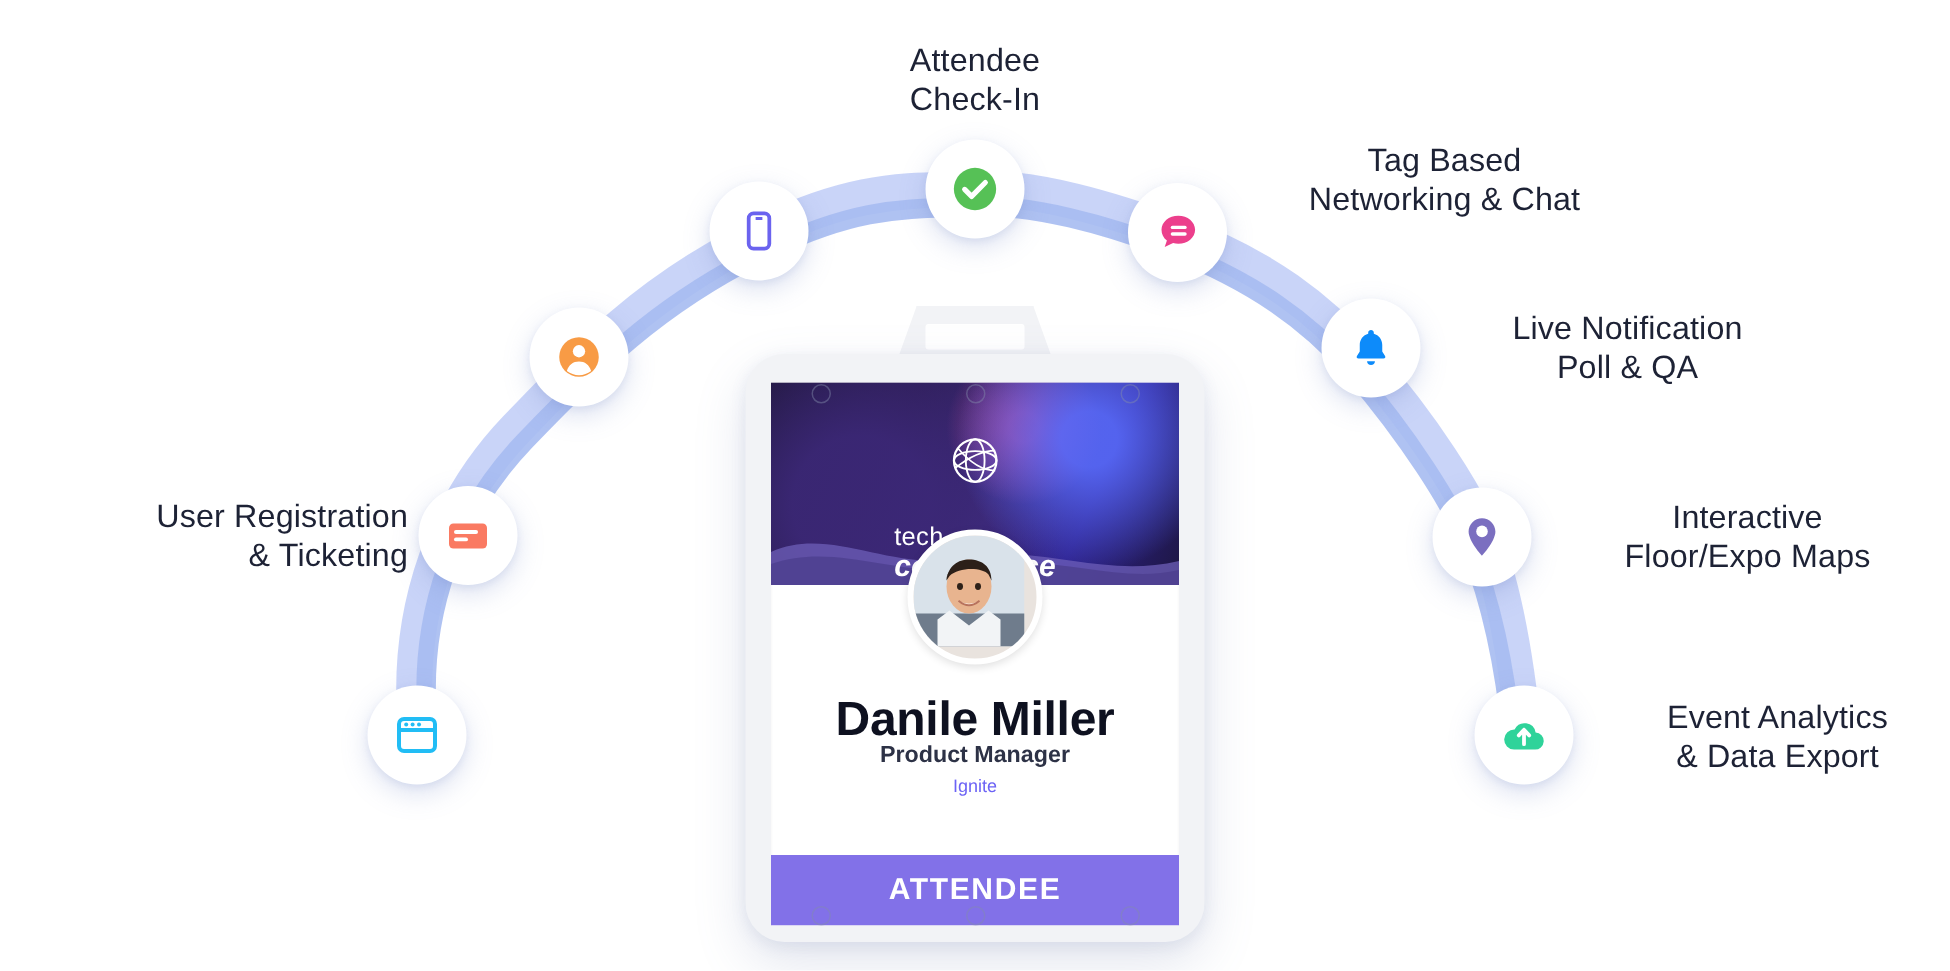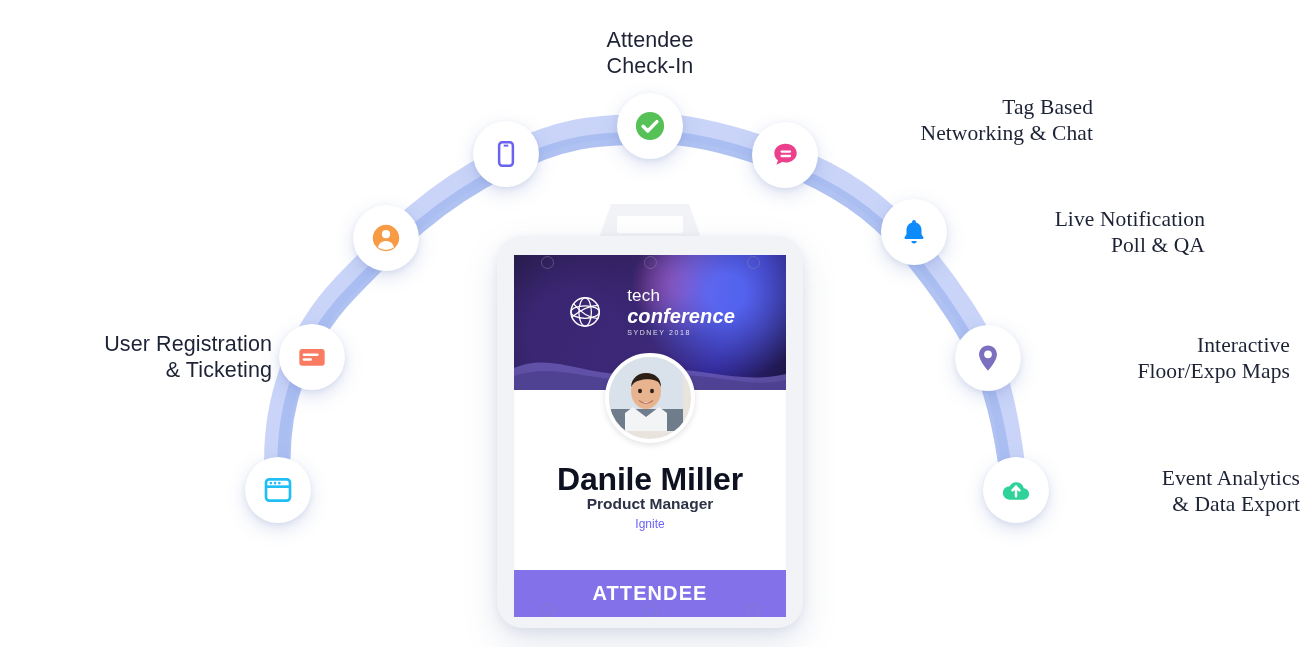--- a/index.html
+++ b/index.html
@@ -22,21 +22,21 @@
   }
   .node svg{display:block;}
 
   
   .label{
     position:absolute;color:#1d2235;
     font-size:21.5px;line-height:26px;font-weight:400;
     letter-spacing:.1px;white-space:pre-line;
   }
   .label.r{text-align:right;}
-  .label.l{text-align:right;font-family:Liberation Serif, serif;}
+  .label.l{text-align:center;}
   .label.c{text-align:center;}
 
   
   .holder{
     position:absolute;left:497px;top:236px;width:306px;height:392px;
     background:#f2f3f6;border-radius:26px;
     box-shadow:0 14px 34px rgba(110,125,170,.20), 0 3px 10px rgba(110,125,170,.12);
   }
   .clip{
     position:absolute;left:596px;top:204px;width:108px;height:42px;
@@ -60,21 +60,21 @@
       radial-gradient(circle at 78% 28%, rgba(90,110,255,.85) 0 8%, rgba(90,110,255,0) 38%),
       radial-gradient(circle at 62% 22%, rgba(235,90,170,.55) 0 5%, rgba(235,90,170,0) 26%),
       radial-gradient(circle at 22% 60%, rgba(60,40,120,.9) 0 20%, rgba(60,40,120,0) 60%),
       linear-gradient(115deg,#1b1430 0%,#2a1b4d 30%,#3c2a7a 55%,#2f2390 75%,#1d1640 100%);
   }
   .card-banner .wave{
     position:absolute;left:0;bottom:0;width:272px;height:48px;
   }
   .conf-logo{
     position:absolute;left:50%;top:32px;transform:translateX(-50%);
-    display:flex;align-items:center;gap:22px;
+    display:flex;align-items:center;gap:22px;flex-direction:column;
   }
   .conf-logo .globe{width:40px;height:40px;}
   .conf-text{color:#ffffff;line-height:1;}
   .conf-text .t1{font-size:17px;font-weight:400;letter-spacing:.2px;}
   .conf-text .t2{font-size:20px;font-weight:700;letter-spacing:.1px;margin-top:2px;font-style:italic;}
   .conf-text .t3{font-size:7px;font-weight:400;letter-spacing:1.6px;margin-top:3px;opacity:.82;}
 
   .avatar{
     position:absolute;left:50%;top:98px;transform:translateX(-50%);
     width:82px;height:82px;border-radius:50%;

